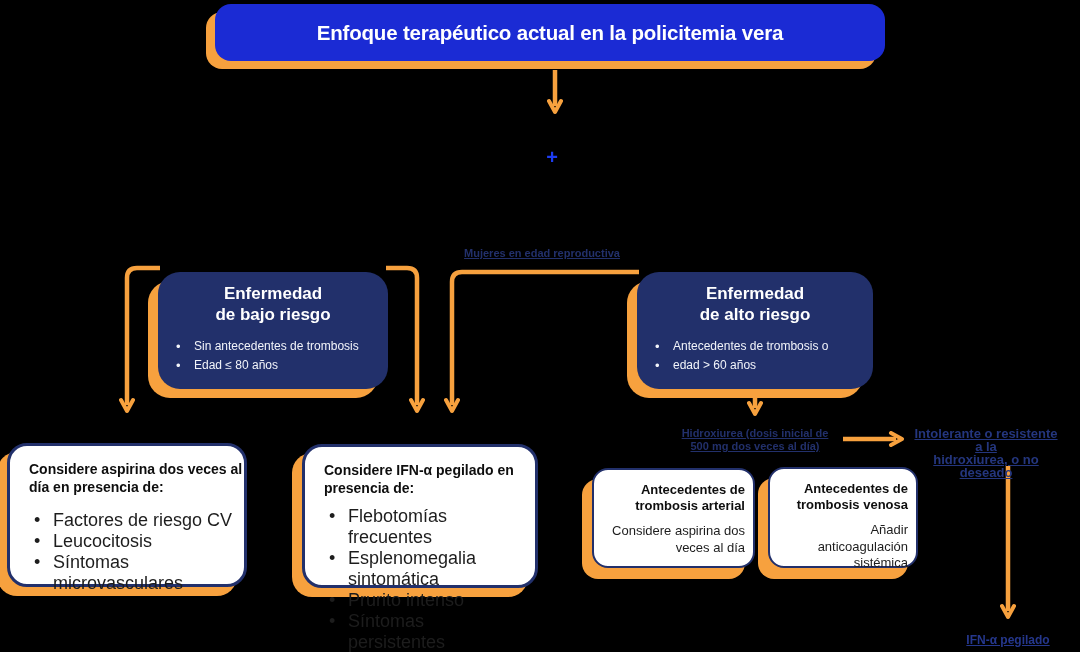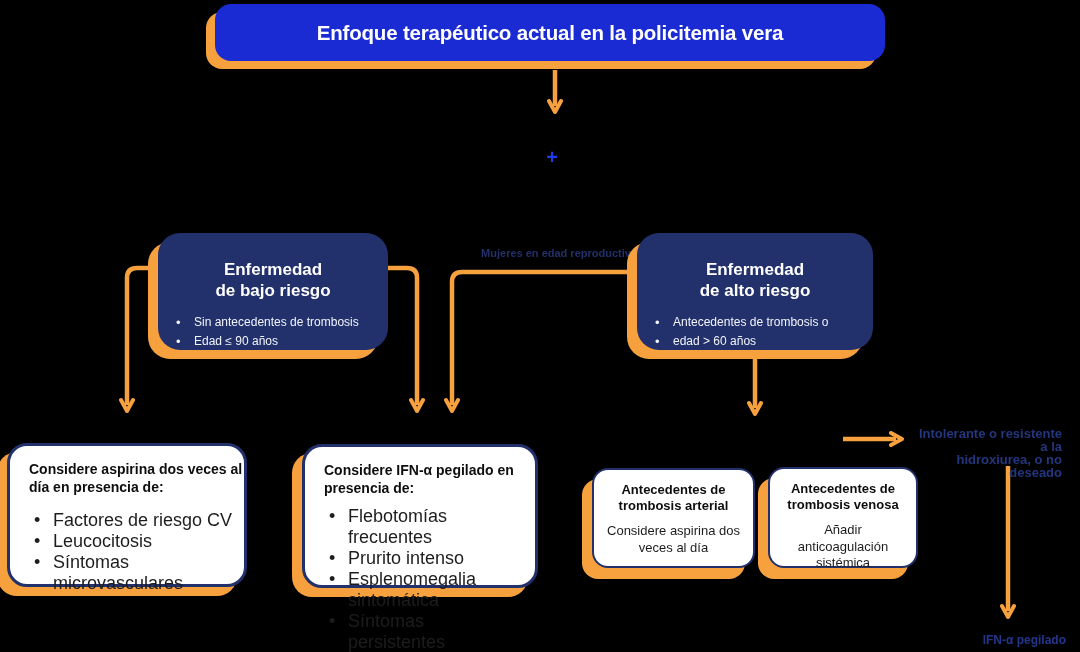--- a/index.html
+++ b/index.html
@@ -17,21 +17,22 @@
   }
 
   .plus{
     position:absolute;left:543px;top:146px;width:18px;text-align:center;
     color:#1d3cf0;font-size:20px;font-weight:bold;
   }
 
   .navy-box{
     position:absolute;background:#22306b;border-radius:22px;
     box-shadow:-10px 9px 0 #f7a13e;color:#fff;box-sizing:border-box;
-    padding:26px 12px 0 12px;
+    padding:11px 12px 0 12px;
+    margin-top:39px;
   }
   .navy-box.low{left:158px;top:233px;width:230px;height:117px;}
   .navy-box.high{left:637px;top:233px;width:236px;height:117px;}
   .navy-title{text-align:center;font-weight:bold;font-size:17px;line-height:21px;}
   .navy-title span{display:block;}
   .navy-bullets{list-style:none;margin:12px 0 0 0;padding:0 0 0 6px;}
   .navy-bullets li{
     position:relative;padding-left:18px;font-size:12px;line-height:19px;color:#f2f4fa;
   }
   .navy-bullets li::before{
@@ -45,31 +46,31 @@
   .white-box.aspirin{left:7px;top:443px;width:240px;height:144px;padding:15px 0 0 19px;}
   .white-box.ifn{left:302px;top:444px;width:236px;height:144px;padding:15px 16px 0 19px;}
   .wb-heading{font-weight:bold;font-size:14px;line-height:17.5px;color:#0e0e0e;}
   .wb-bullets{list-style:none;margin:14px 0 0 0;padding:0 0 0 3px;}
   .white-box.ifn .wb-bullets{margin-top:9px;}
   .wb-bullets li{position:relative;padding-left:21px;font-size:18px;line-height:21px;color:#1d1d1d;}
   .wb-bullets li::before{content:"\2022";position:absolute;left:2px;top:0;color:#1d1d1d;}
 
   .small-box{
     position:absolute;background:#fff;border:2.5px solid #22306b;border-radius:16px;
-    box-shadow:-10px 11px 0 #f7a13e;box-sizing:border-box;text-align:center;color:#161616;
+    box-shadow:-10px 11px 0 #f7a13e;box-sizing:border-box;text-align:right;color:#161616;
     padding:12px 8px 12px 8px;
   }
   .small-box.arterial{left:592px;top:468px;width:163px;height:100px;}
   .small-box.venous{left:768px;top:467px;width:150px;height:101px;}
   .sb-heading{font-weight:bold;font-size:13px;line-height:16px;color:#0e0e0e;}
   .sb-body{margin-top:9px;font-size:13px;line-height:16.5px;color:#1d1d1d;}
 
   .flow-label{
-    position:absolute;text-align:right;font-weight:bold;color:#22306b;
-    font-size:11px;line-height:13px;
+    position:absolute;text-align:center;font-weight:bold;color:#22306b;
+    font-size:11px;line-height:13px;text-decoration:underline;
   }
   .flow-label.mujeres{left:447px;top:247px;width:190px;}
   .flow-label.hydroxy{left:672px;top:427px;width:166px;}
   .flow-label.intolerant{left:876px;top:427px;width:152px;font-size:13px;color:#24367e;margin-left:34px;}
   .flow-label.ifn-peg{left:950px;top:634px;width:116px;font-size:12px;color:#25378d;}
 </style>
 </head>
 <body>
 
 <div id="canvas">
@@ -97,21 +98,21 @@
 
   <div class="plus">+</div>
 
   <div class="navy-box low">
     <div class="navy-title">
       <span>Enfermedad</span>
       <span>de bajo riesgo</span>
     </div>
     <ul class="navy-bullets">
       <li>Sin antecedentes de trombosis</li>
-      <li>Edad ≤ 90 años</li>
+      <li>Edad ≤ 80 años</li>
     </ul>
   </div>
 
   <div class="flow-label mujeres">Mujeres en edad reproductiva</div>
 
   <div class="navy-box high">
     <div class="navy-title">
       <span>Enfermedad</span>
       <span>de alto riesgo</span>
     </div>
@@ -127,26 +128,30 @@
       <li>Factores de riesgo CV</li>
       <li>Leucocitosis</li>
       <li>Síntomas microvasculares</li>
     </ul>
   </div>
 
   <div class="white-box ifn">
     <div class="wb-heading">Considere IFN-α pegilado en presencia de:</div>
     <ul class="wb-bullets">
       <li>Flebotomías frecuentes</li>
+      <li>Esplenomegalia sintomática</li>
       <li>Prurito intenso</li>
-      <li>Esplenomegalia sintomática</li>
       <li>Síntomas persistentes</li>
     </ul>
   </div>
 
+  <div class="flow-label hydroxy">
+    <span>Hidroxiurea (dosis inicial de</span><br>
+    <span>500 mg dos veces al día)</span>
+  </div>
 
   <div class="small-box arterial">
     <div class="sb-heading">Antecedentes de trombosis arterial</div>
     <div class="sb-body">Considere aspirina dos veces al día</div>
   </div>
 
   <div class="small-box venous">
     <div class="sb-heading">Antecedentes de trombosis venosa</div>
     <div class="sb-body">Añadir anticoagulación sistémica</div>
   </div>

